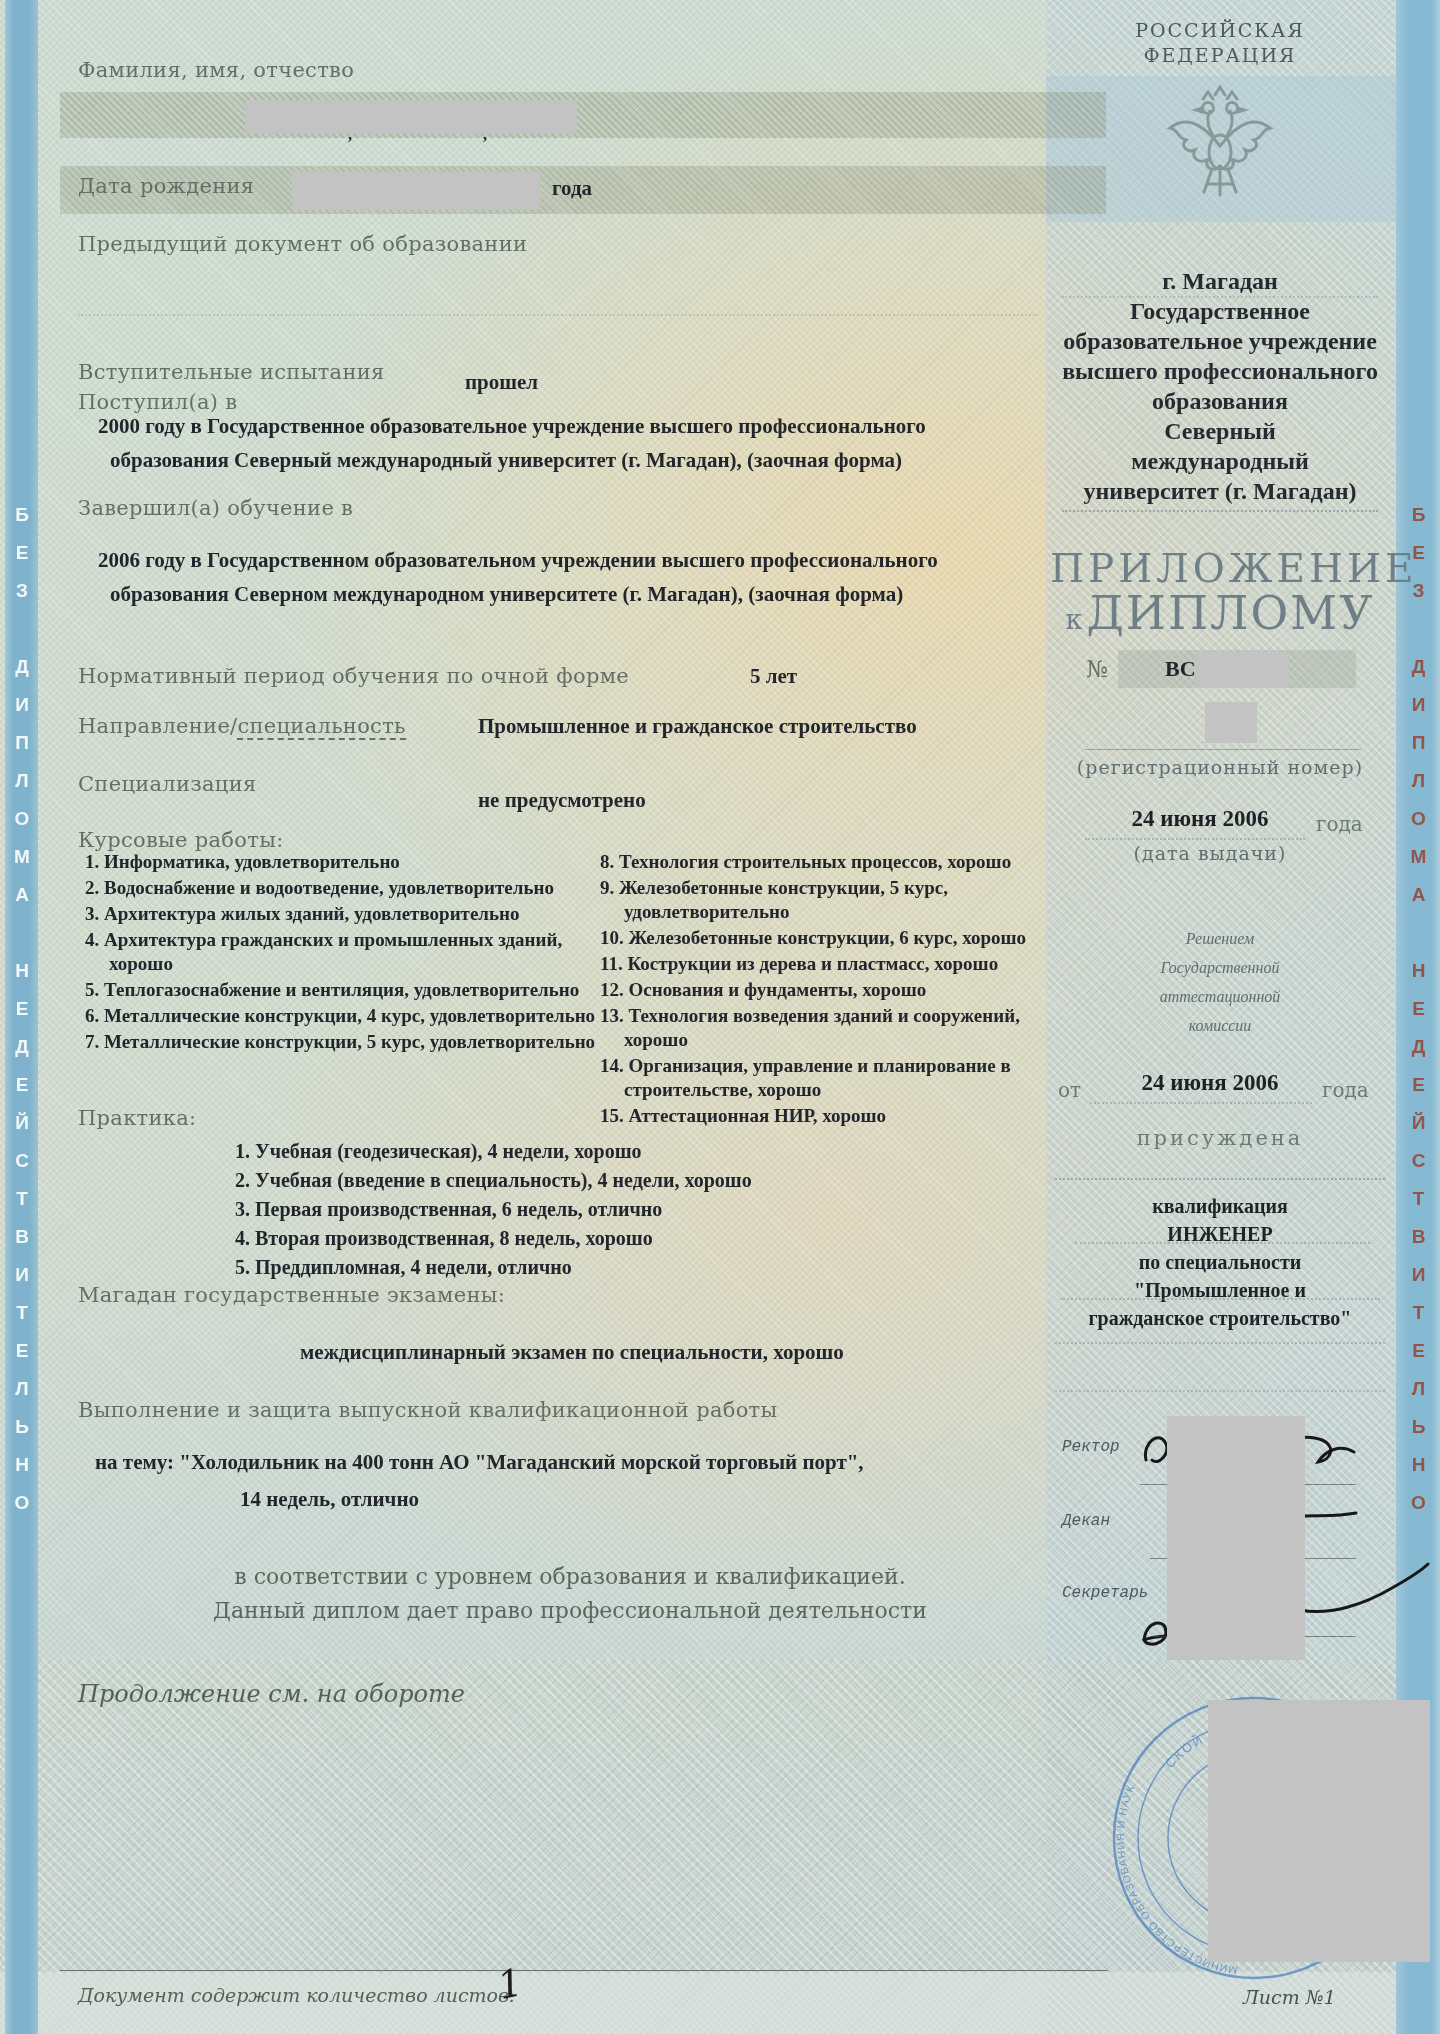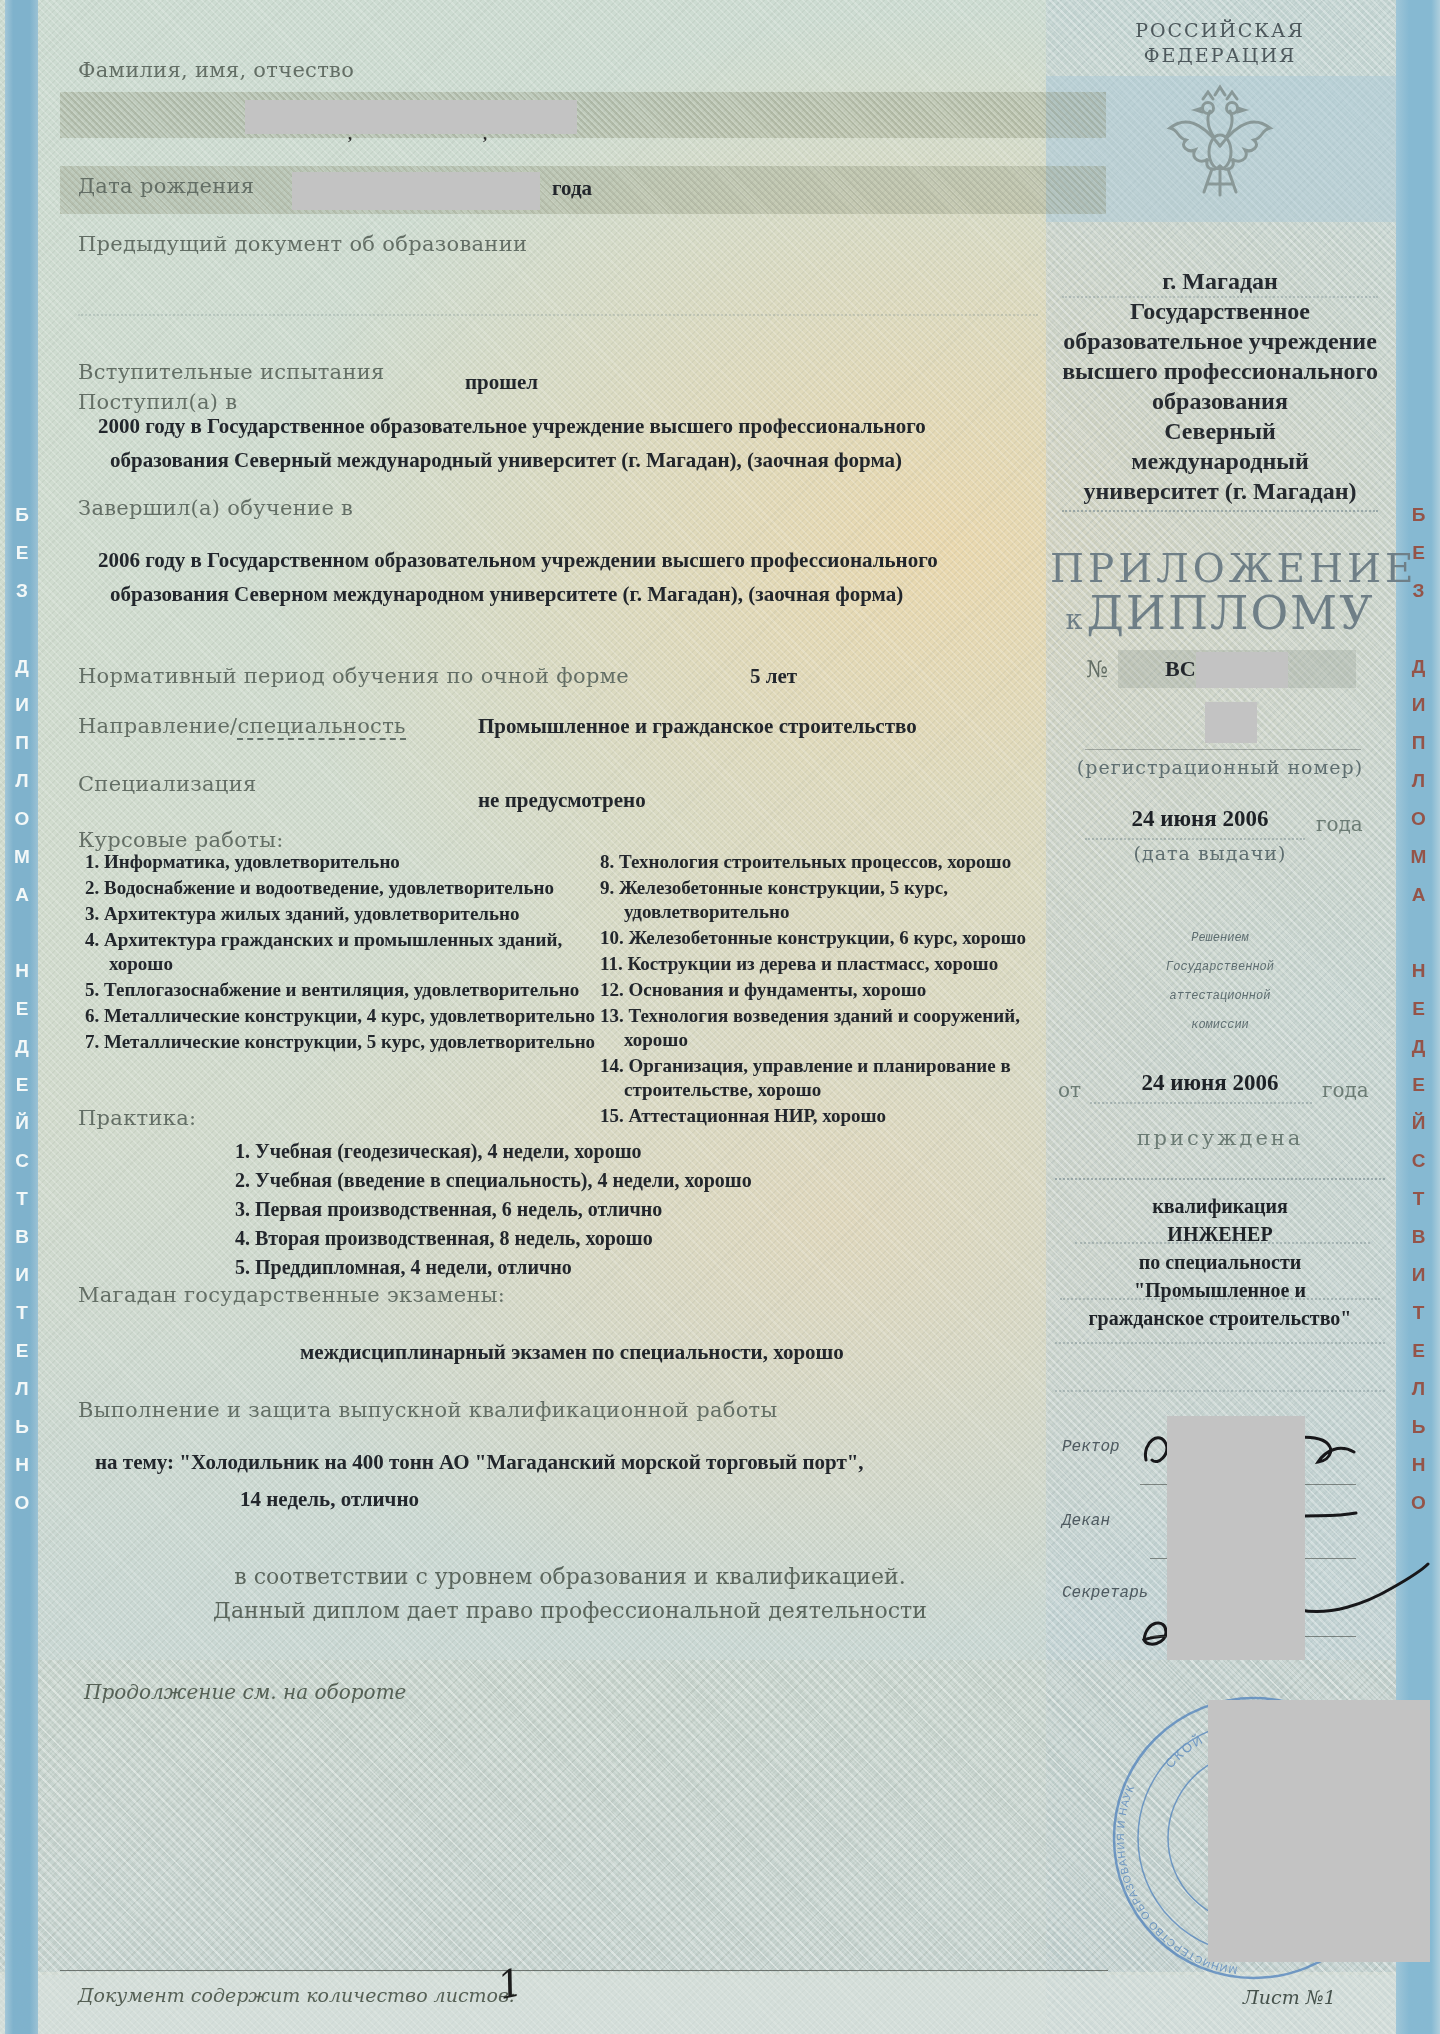--- a/index.html
+++ b/index.html
@@ -20,21 +20,21 @@
     background-image:repeating-linear-gradient(45deg, rgba(118,124,98,0.22) 0 2px, rgba(0,0,0,0) 2px 5px);}
   .redact{position:absolute;background:#c3c3c3;}
   .dot{position:absolute;height:0;border-top:2px dotted rgba(110,130,136,.55);}
   .thin{position:absolute;height:0;border-top:1px solid rgba(75,85,85,.55);}
   .rc-center{position:absolute;left:1050px;width:340px;text-align:center;}
   .course-col{position:absolute;font-family:"Liberation Serif",serif;font-weight:bold;font-size:19px;
     color:#22262c;line-height:24px;}
   .course-col .li{padding-left:24px;text-indent:-24px;margin-bottom:2px;}
   .plain-list .li{margin-bottom:6px;}
   .inst{font-family:"Liberation Serif",serif;font-weight:bold;font-size:24px;color:#262a30;line-height:30px;}
-  .comm{font-family:Liberation Mono, monospace;font-style:italic;font-size:12px;color:#5d6d70;line-height:29px;}
+  .comm{font-family:Liberation Serif, serif;font-style:italic;font-size:16px;color:#5d6d70;line-height:29px;}
   .qual{font-family:"Liberation Serif",serif;font-weight:bold;font-size:20px;color:#1f2328;line-height:28px;}
   .sig-label{position:absolute;font-family:Liberation Mono, monospace;font-style:italic;font-size:16px;color:#4e5a60;text-align:center;}
   .band{position:absolute;top:0;height:100%;}
   .band-text{position:absolute;left:50%;top:50%;transform:translate(-50%,-50%);
     writing-mode:vertical-rl;text-orientation:upright;white-space:nowrap;
     font-family:"Liberation Sans",sans-serif;font-weight:bold;font-size:19px;letter-spacing:17px;}
   .rights{position:absolute;left:100px;width:940px;text-align:center;
     font-family:"DejaVu Serif",serif;font-size:22px;color:#5a655c;line-height:34px;}
   .bottom-band{position:absolute;left:0;top:1660px;width:1440px;height:315px;
     background:rgba(196,204,188,0.22);
@@ -135,21 +135,21 @@
 
   <div class="lbl" style="left:78px;top:1398px;">Выполнение и защита выпускной квалификационной работы</div>
   <div class="val" style="left:95px;top:1450px;">на тему: "Холодильник на 400 тонн АО "Магаданский морской торговый порт",</div>
   <div class="val" style="left:240px;top:1487px;">14 недель, отлично</div>
 
   <div class="rights" style="top:1560px;">
       <div class="rline">в соответствии с уровнем образования и квалификацией.</div>
       <div class="rline">Данный диплом дает право профессиональной деятельности</div>
     </div>
 
-  <div class="abs italic-note" style="left:84px;top:1680px;font-size:20px;">Продолжение см. на обороте</div>
+  <div class="abs italic-note" style="left:78px;top:1680px;font-size:24px;">Продолжение см. на обороте</div>
 
   <div class="thin" style="left:60px;top:1970px;width:1048px;border-top-color:rgba(60,65,58,.65);"></div>
   <div class="abs italic-note" style="left:78px;top:1984px;font-size:19px;">Документ содержит количество листов:</div>
   <div class="abs" style="left:498px;top:1962px;font-family:'DejaVu Serif',serif;font-style:italic;font-size:38px;color:#1c1c1c;transform:rotate(-12deg);">1</div>
   <div class="abs italic-note" style="left:1243px;top:1986px;font-size:19px;color:#46524c;">Лист №1</div>
 
   <div class="rc-center" style="top:18px;font-family:'DejaVu Serif',serif;font-size:19px;letter-spacing:2px;color:#4d585c;line-height:25px;">
       <div class="cline">РОССИЙСКАЯ</div>
       <div class="cline">ФЕДЕРАЦИЯ</div>
     </div>

